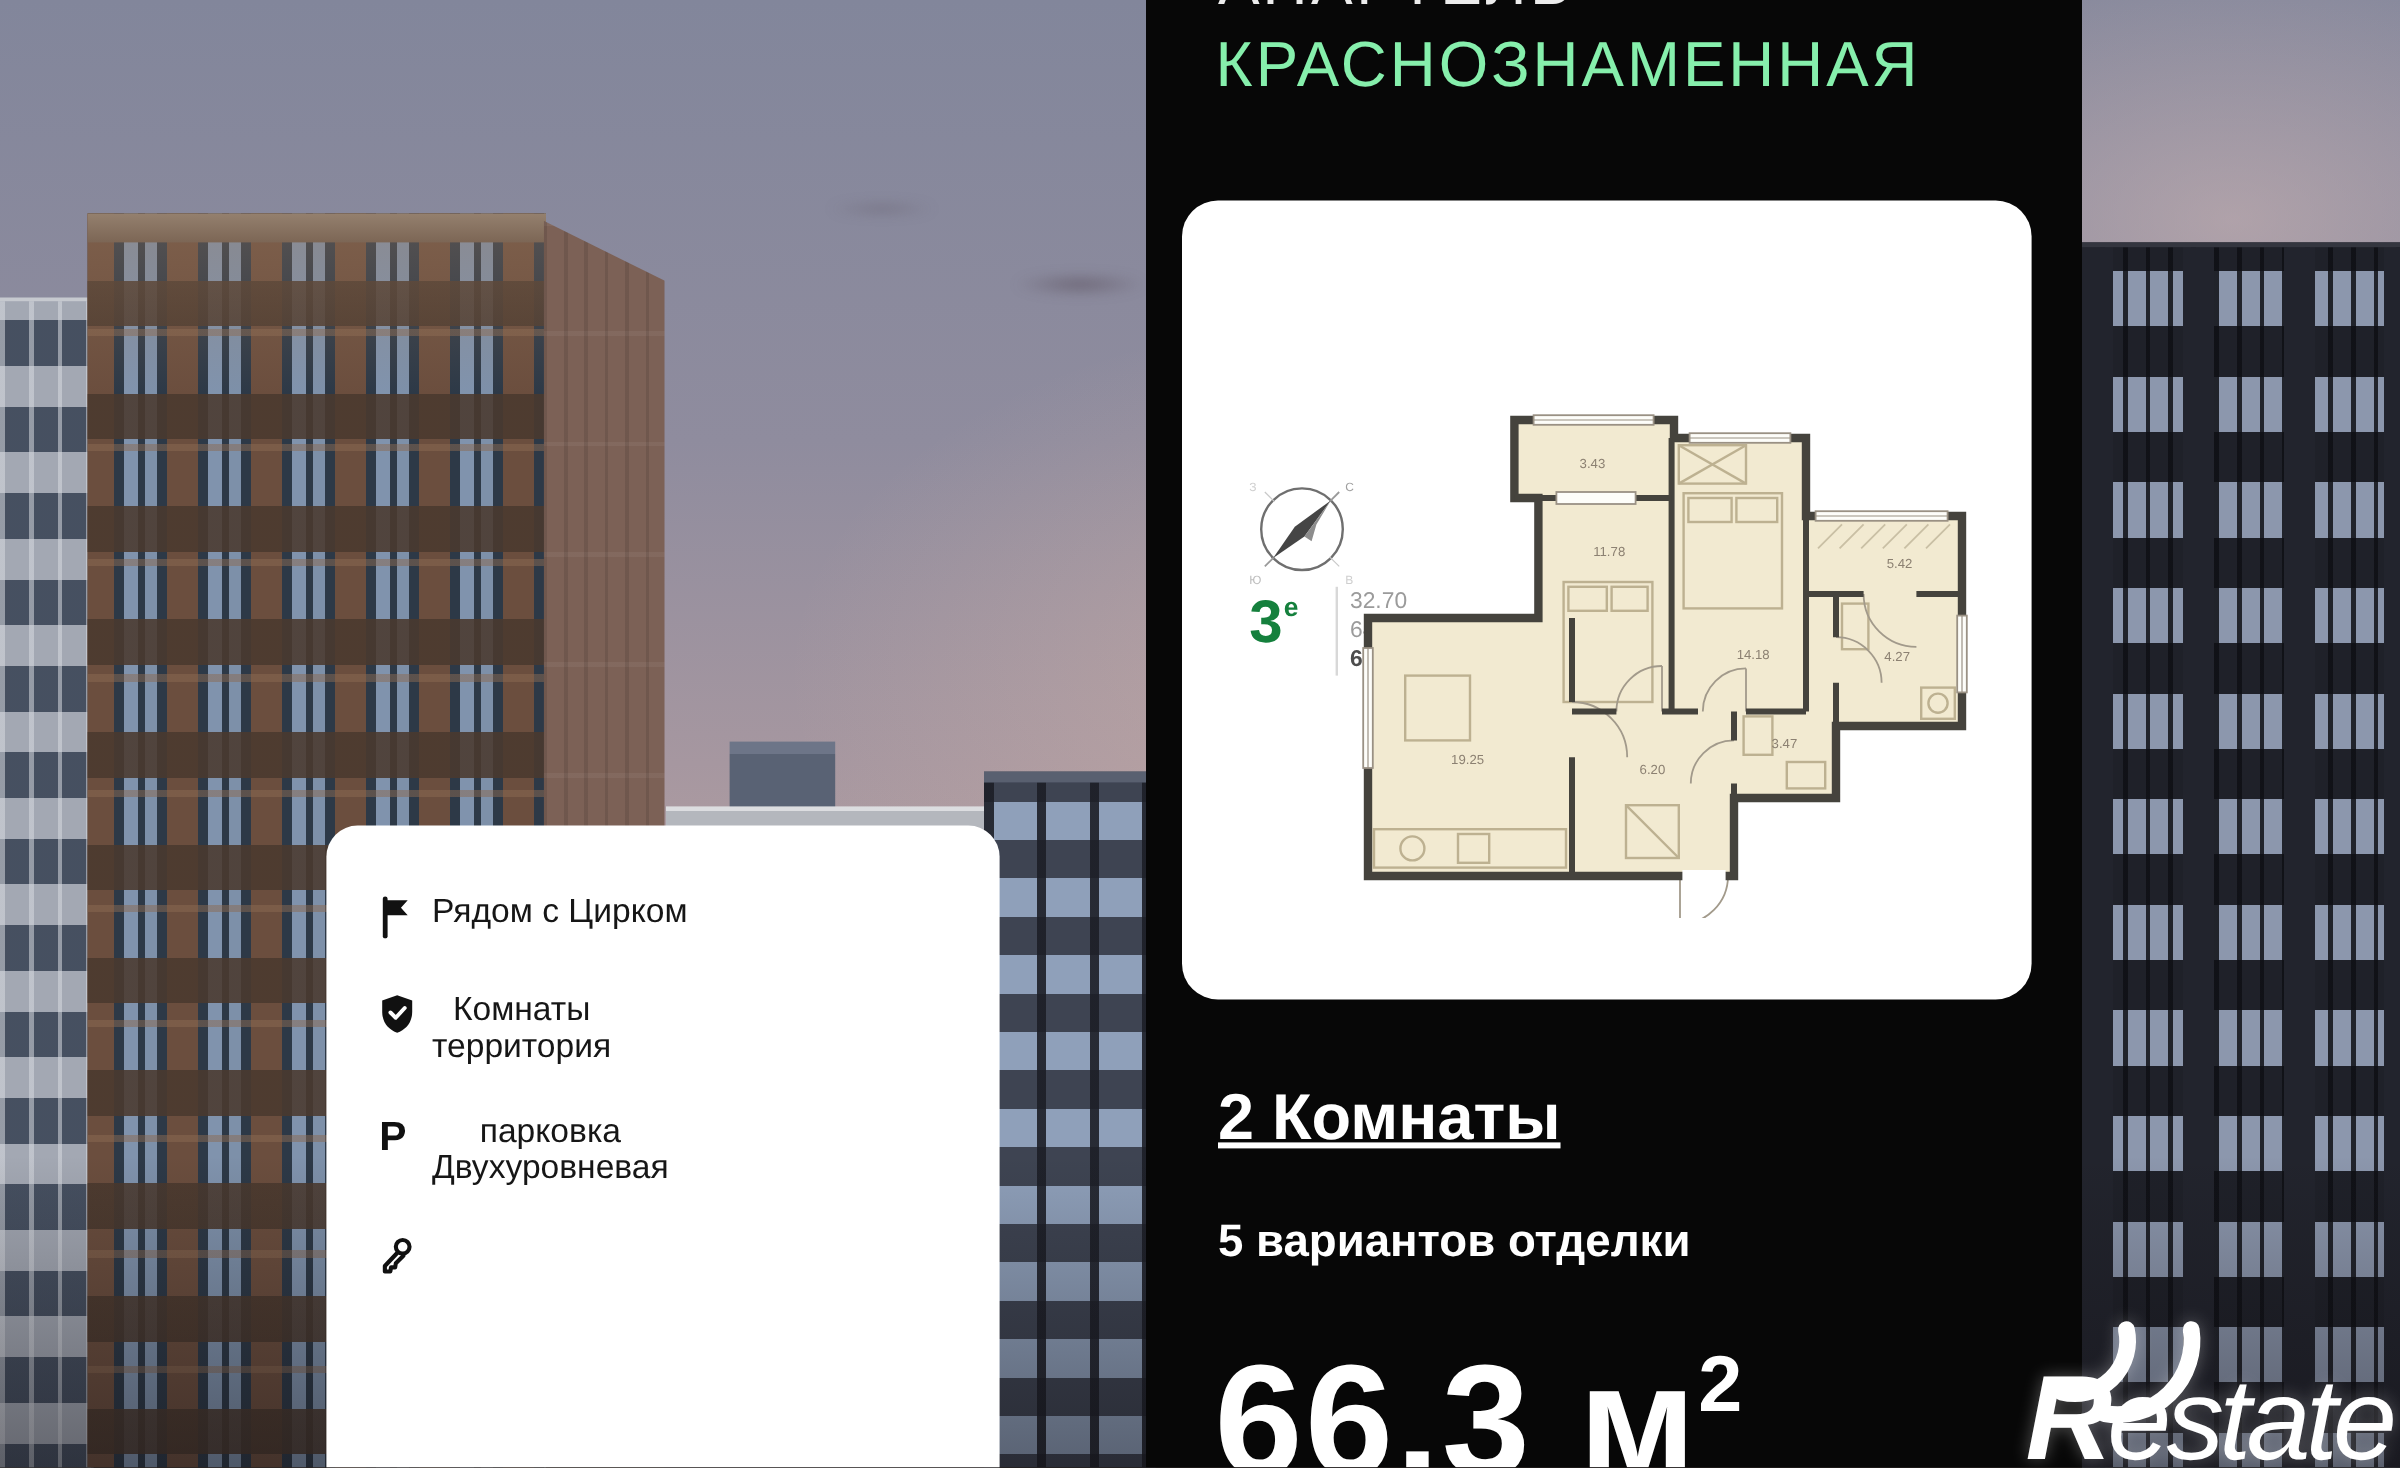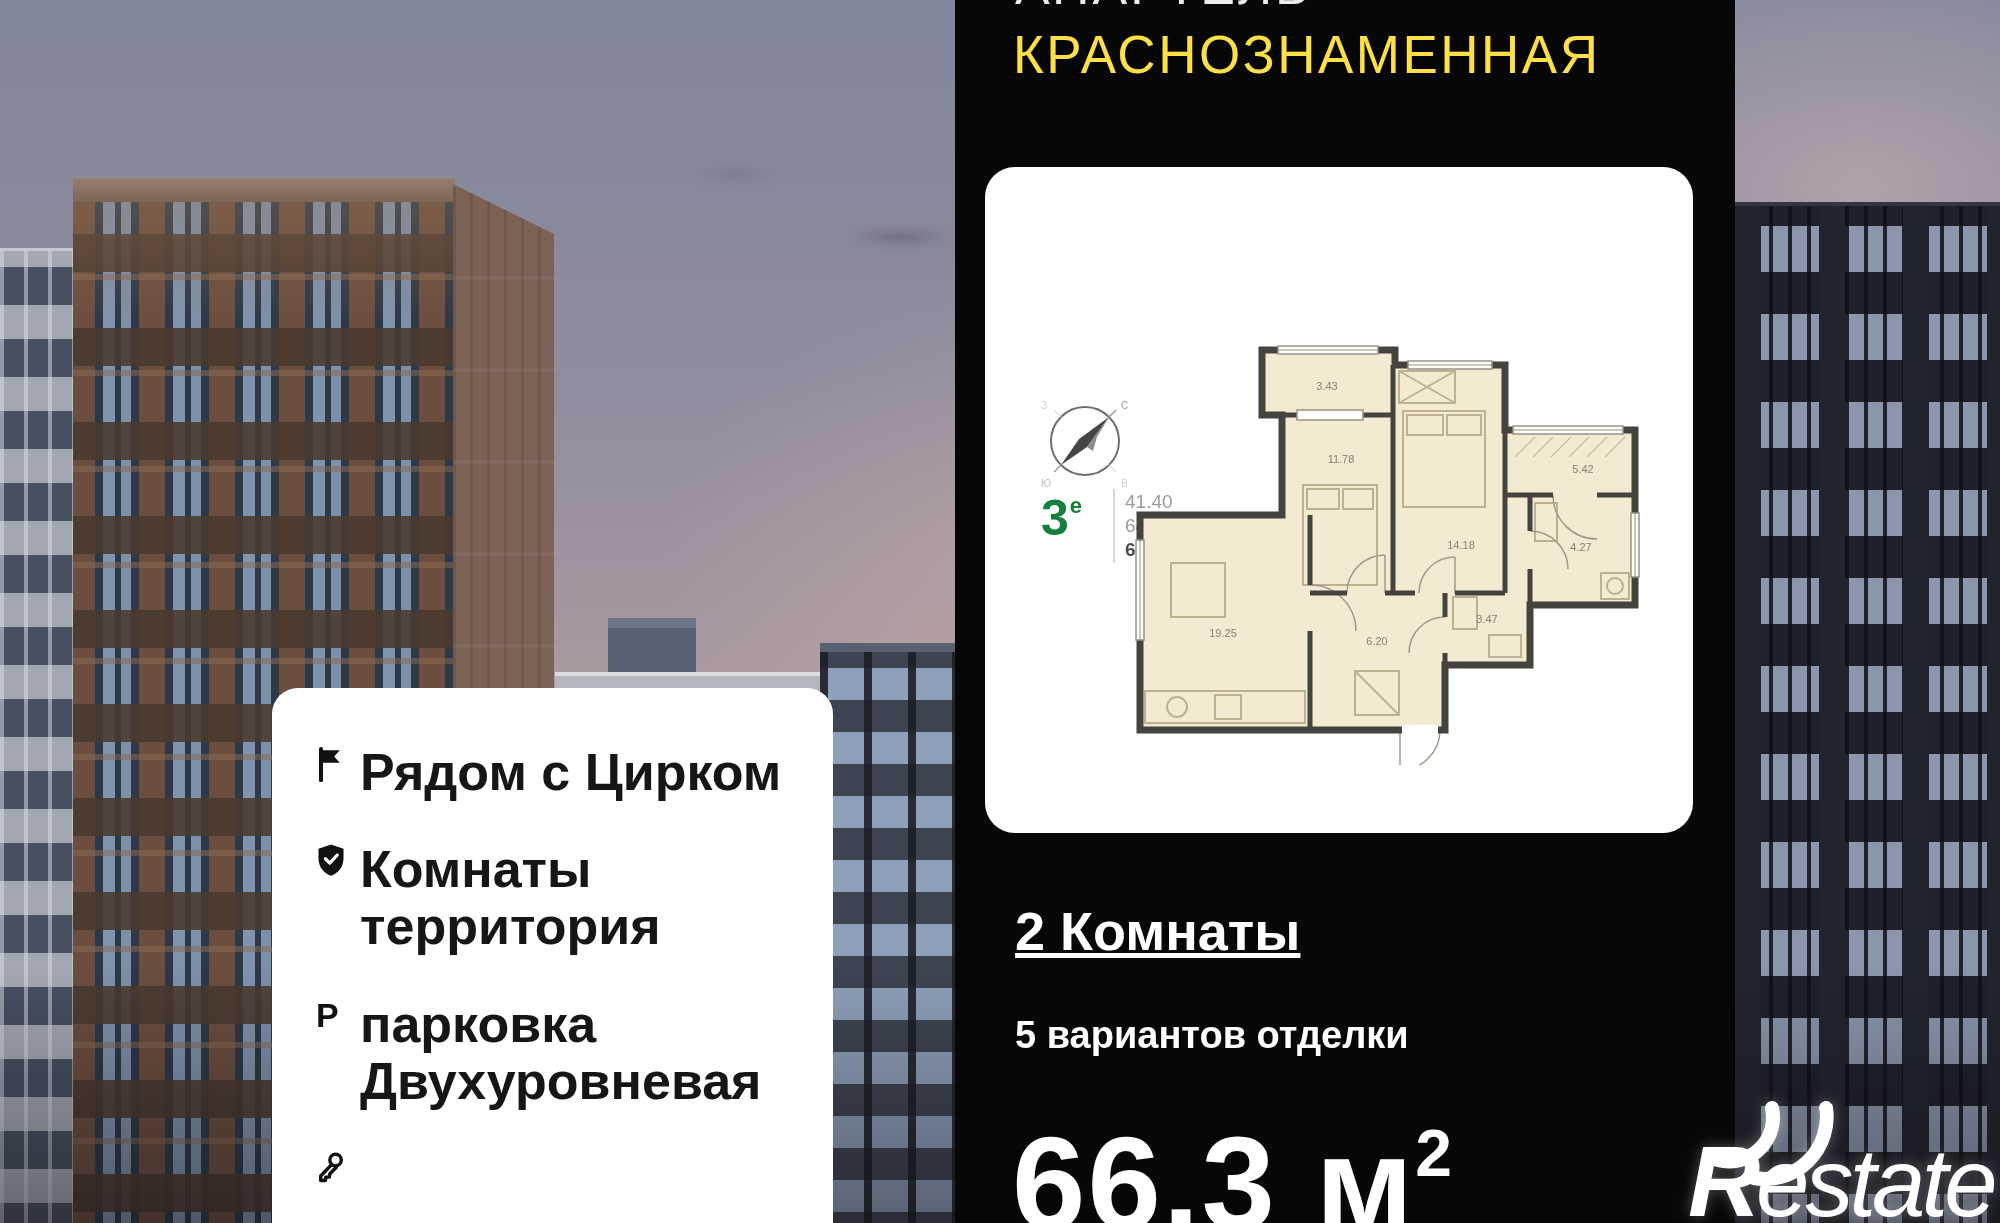--- a/index.html
+++ b/index.html
@@ -57,21 +57,21 @@
     background:radial-gradient(closest-side, rgba(90,82,94,.4), transparent);}
   .photo-vignette{position:absolute;left:0;right:0;bottom:0;height:260px;
     background:linear-gradient(to top, rgba(14,12,16,.42), transparent);}
 
   
   .panel{position:absolute;left:955px;top:0;width:780px;height:1223px;
     background:#070707;overflow:hidden;color:#fff;}
   .cropped-line{position:absolute;left:60px;top:-44px;font-size:52px;font-weight:500;
     letter-spacing:3px;color:#ececec;white-space:nowrap;}
   .panel-title{position:absolute;left:58px;top:24px;font-size:53px;font-weight:400;
-    letter-spacing:2.5px;color:#fde047;white-space:nowrap;}
+    letter-spacing:2.5px;color:#86efac;white-space:nowrap;}
   .rooms-line{position:absolute;left:60px;top:900px;font-size:54px;font-weight:700;text-decoration:underline;}
   .finish-line{position:absolute;left:60px;top:1014px;font-size:38px;font-weight:700;}
   .area-line{position:absolute;left:57px;top:1118px;font-size:132px;font-weight:700;
     line-height:1;letter-spacing:2px;white-space:nowrap;}
   .area-line sup{font-size:66px;vertical-align:super;line-height:0;position:relative;top:-8px;}
 
   
   .plan-card{position:absolute;left:30px;top:167px;width:708px;height:666px;
     background:#fff;border-radius:30px;color:#3c3c3c;}
   .compass{position:absolute;left:52px;top:226px;}
@@ -81,21 +81,21 @@
   .stats-col{position:absolute;left:140px;top:323px;font-size:19px;line-height:24px;color:#9b9b9b;}
   .stats-col .total{color:#4d4d4d;font-weight:700;}
   .plan-svg{position:absolute;left:130px;top:168px;}
 
   
   .features-card{position:absolute;left:272px;top:688px;width:561px;height:580px;
     background:#fff;border-radius:26px;padding:56px 20px 0 44px;color:#161616;}
   .feat{display:flex;align-items:flex-start;margin-bottom:40px;}
   .feat .ficon{width:36px;height:40px;flex:0 0 36px;margin-right:8px;margin-top:2px;
     display:flex;align-items:flex-start;justify-content:flex-start;}
-  .feat .ftext{font-size:52px;font-weight:700;line-height:1.1;}
+  .feat .ftext{font-size:28px;font-weight:400;line-height:1.1;text-align:center;}
   .p-icon{font-size:34px;font-weight:700;line-height:1;color:#111;}
 
   
   .logo{position:absolute;left:1688px;top:1086px;width:345px;height:140px;
     filter:drop-shadow(0 0 7px rgba(255,255,255,.30));}
 </style>
 </head>
 <body>
 
 <div id="stage">
@@ -132,21 +132,21 @@
         <text x="4" y="94" font-size="10" fill="#bdbdbd">Ю</text>
         <text x="84" y="94" font-size="10" fill="#cfcfcf">В</text>
         <text x="4" y="16" font-size="10" fill="#cfcfcf">З</text>
       </svg>
 
       <div class="flat-type">
         <span>3</span><span class="suffix">е</span>
       </div>
       <div class="stats-divider"></div>
       <div class="stats-col">
-        <div>41.40</div>
+        <div>32.70</div>
         <div>64.58</div>
         <div class="total">66.30</div>
       </div>
 
       <svg class="plan-svg" width="540" height="430" viewBox="0 0 540 430">
 
         <path d="M25,180 H167 V80 H147 V15 H280 V30 H390 V95 H520 V270 H415 V330 H330 V395 H25 Z" fill="#f2ead1" stroke="none"></path>
 
         <g stroke="#c9bfa4" stroke-width="1.5">
           <line x1="400" y1="122" x2="420" y2="102"></line>

